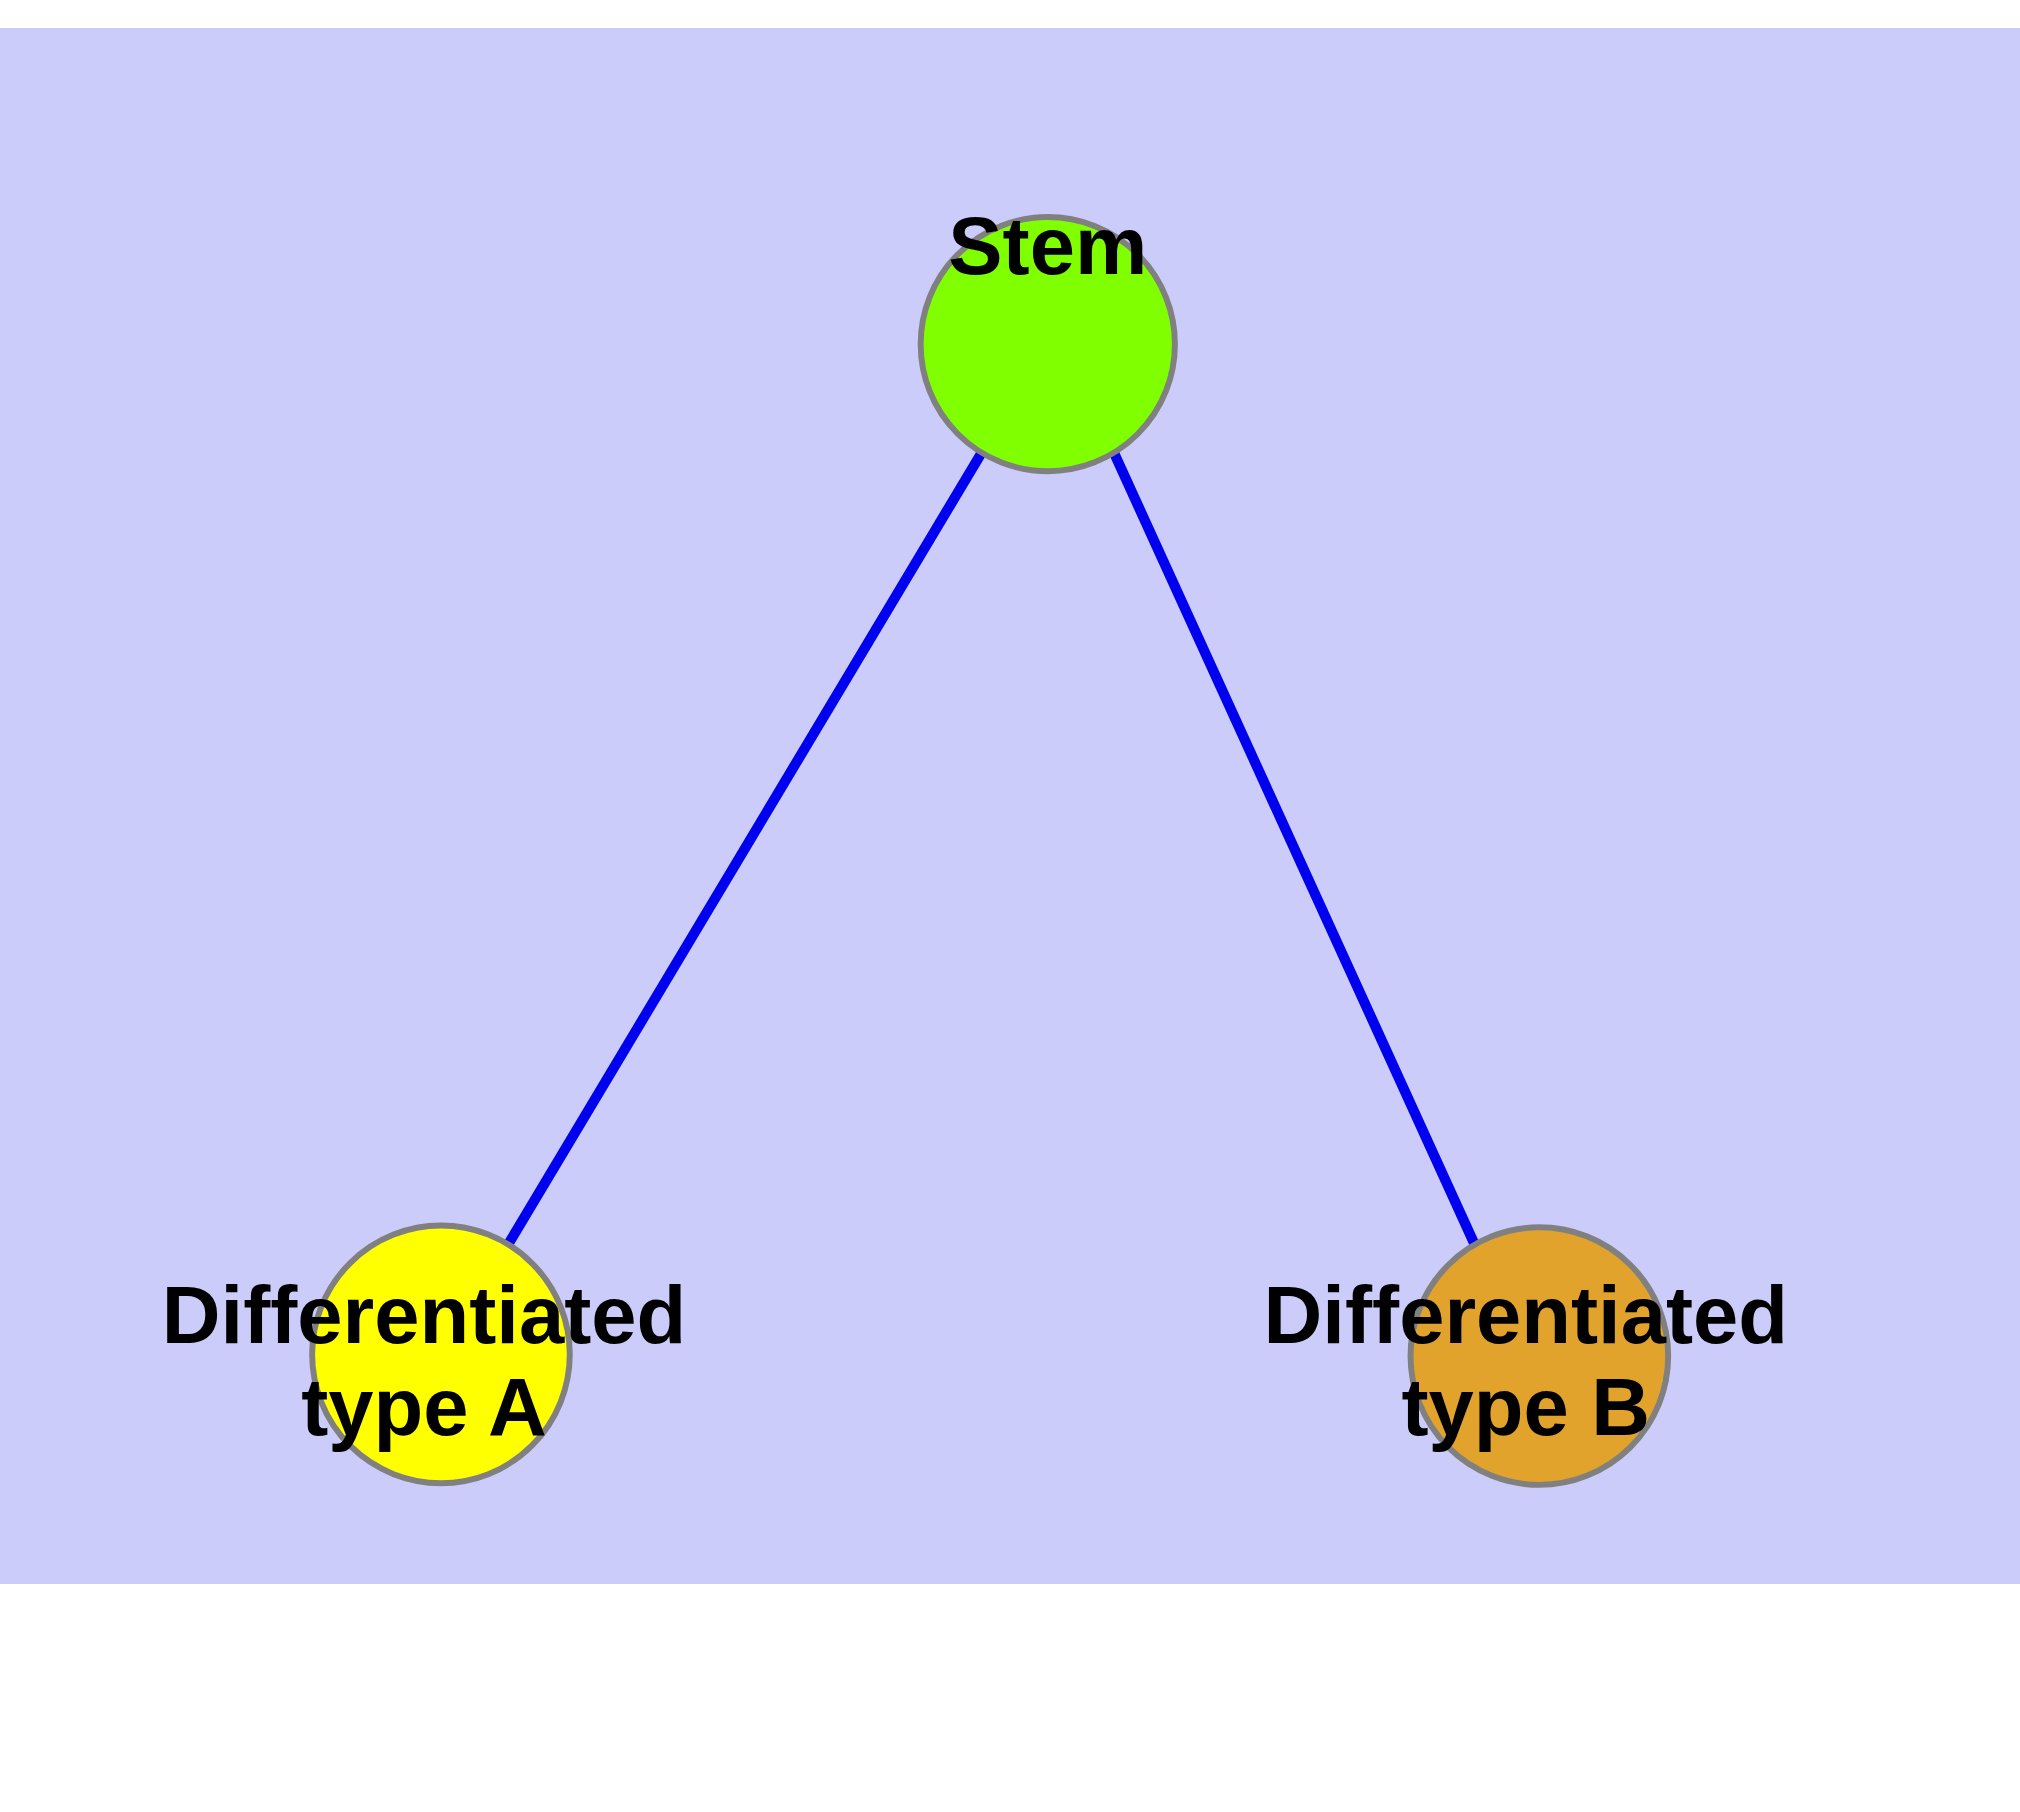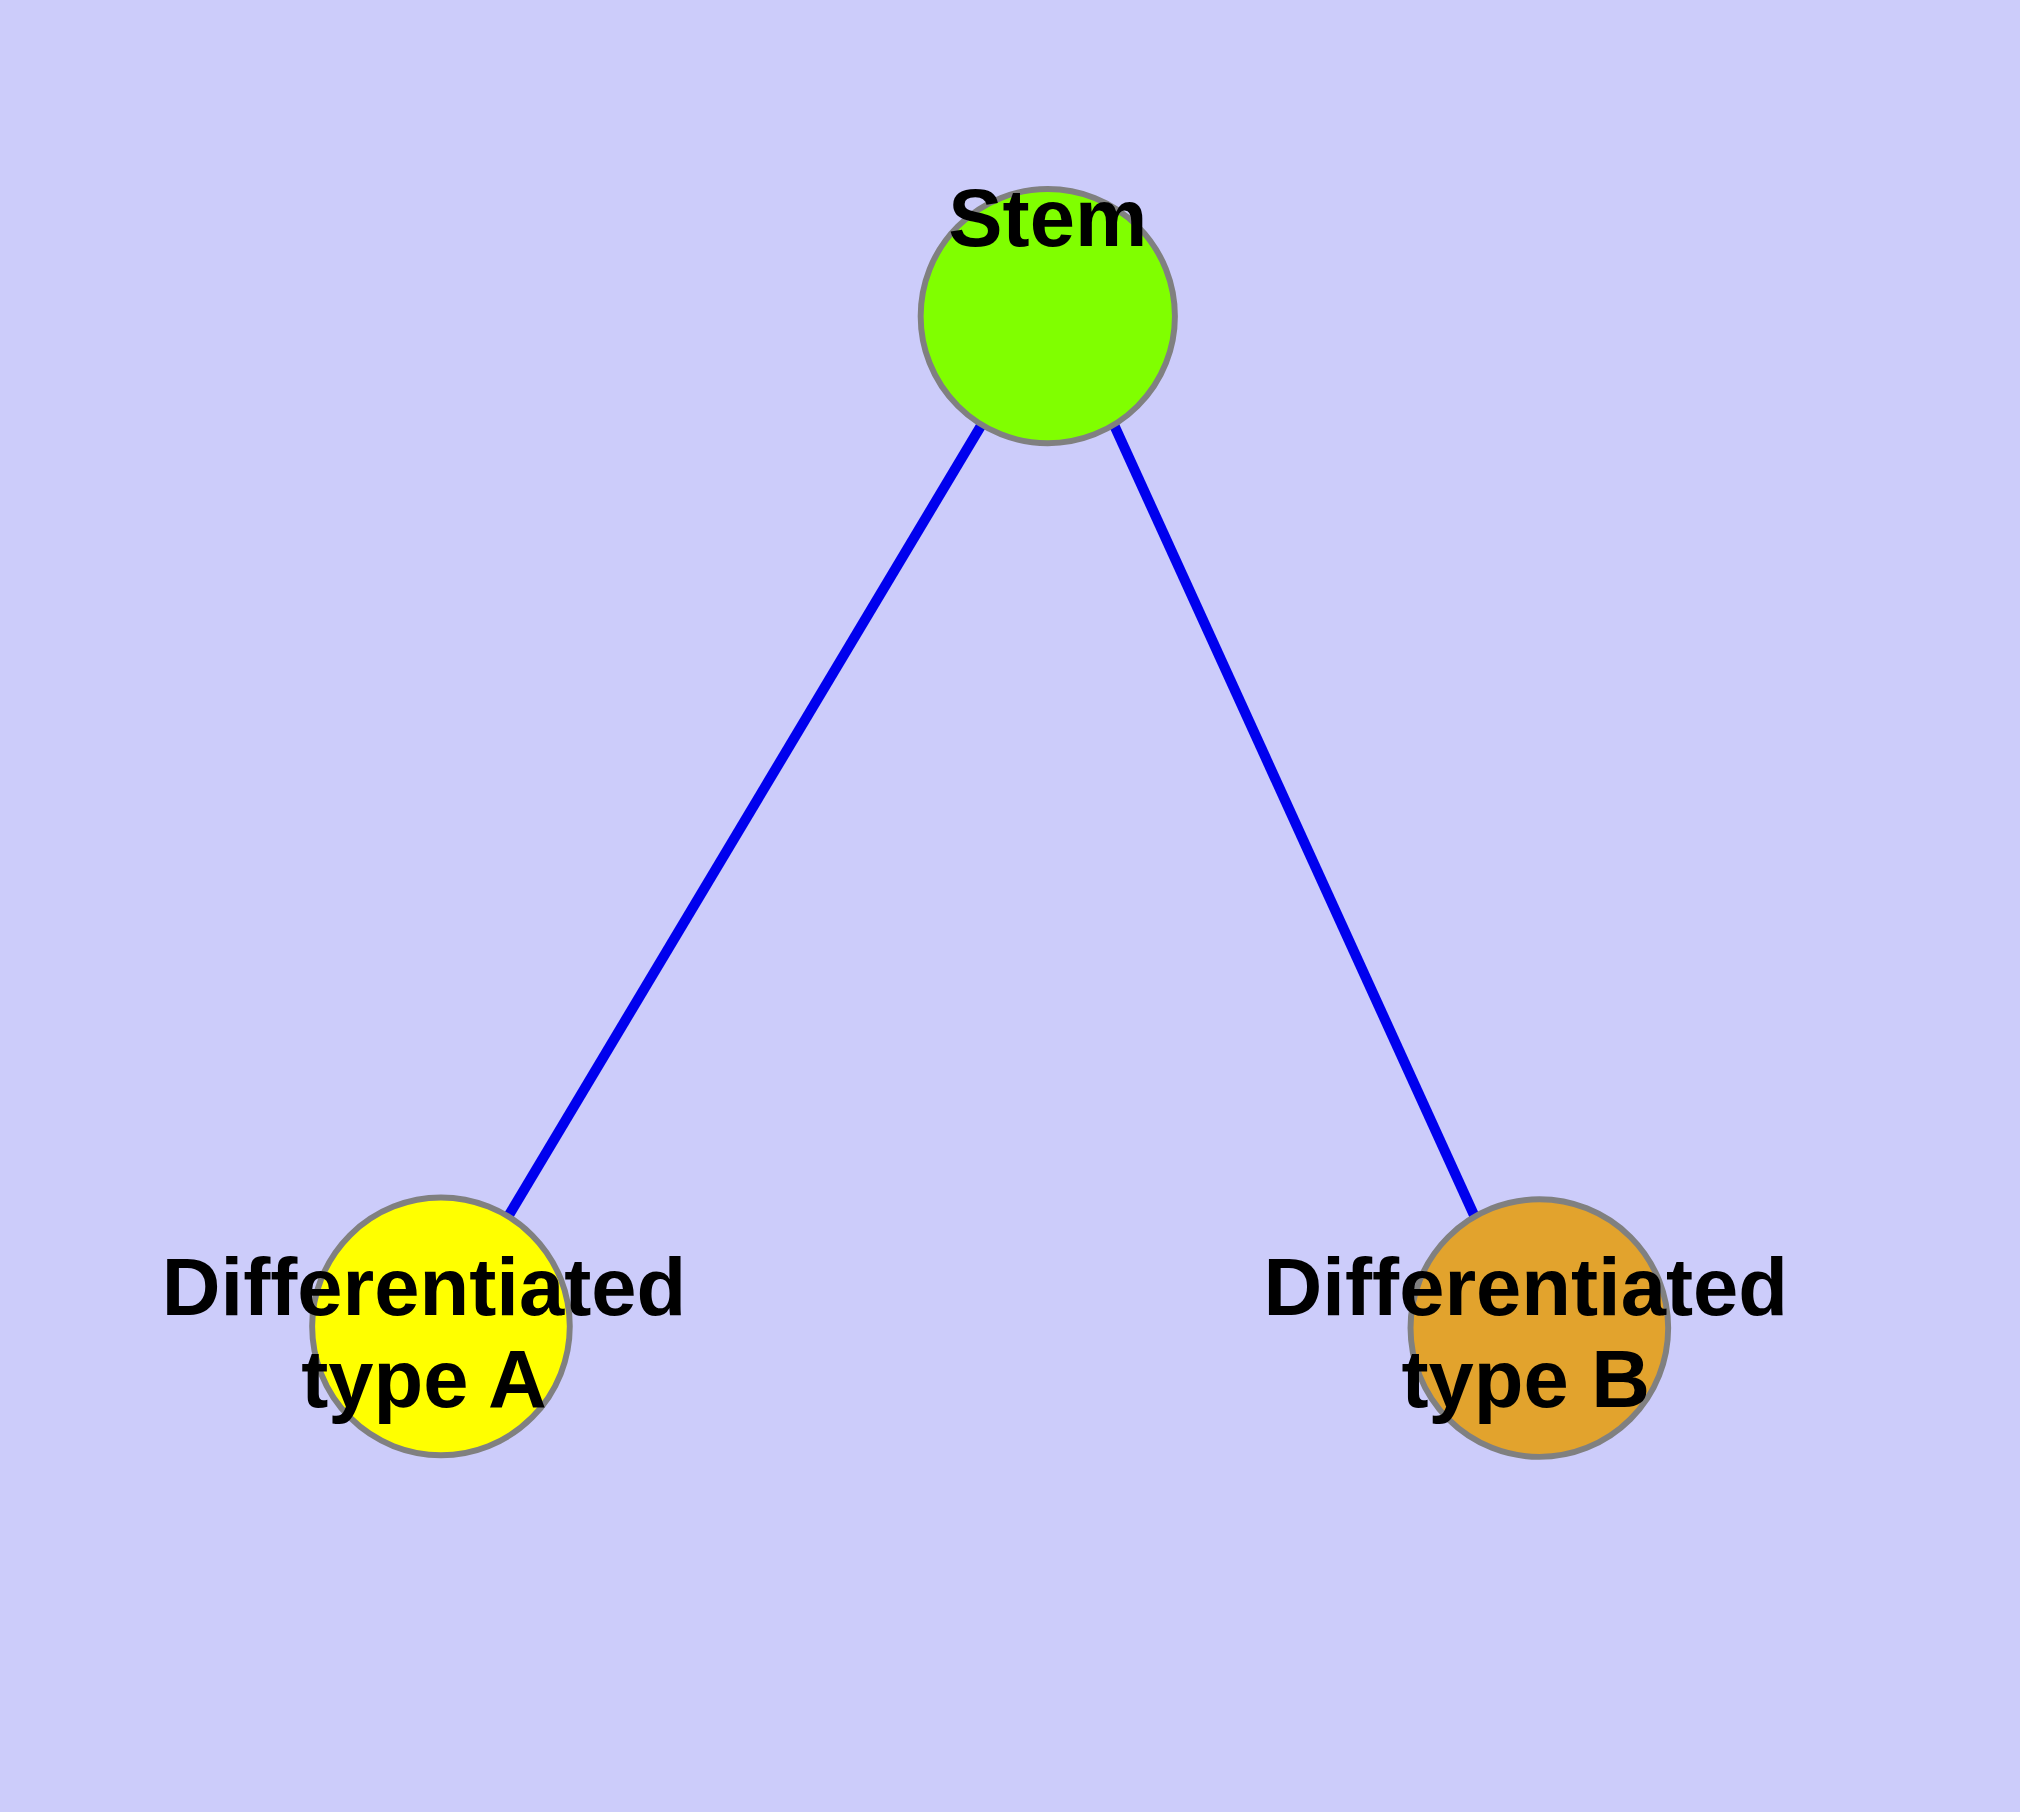--- a/index.html
+++ b/index.html
@@ -37,21 +37,21 @@
     font-family: "Liberation Sans", sans-serif;
     font-weight: bold;
     fill: #000000;
     text-anchor: middle;
     dominant-baseline: alphabetic;
   }
 </style>
 </head>
 <body>
 
-<div id="canvas" style="width: 2021px; height: 1812px;">
+<div id="canvas" style="width: 2021px; height: 1556px; margin-top: 28px;">
 
   <div id="bg-rect" style="background: rgb(204, 204, 250); width: 2021px; height: 1812px;"></div>
 
   <svg id="graph-svg" viewBox="0 0 2384 2138" style="width: 2021px; height: 1812px;">
 
     <line class="edge-line" x1="1158" y1="501" x2="600" y2="1434" stroke="#0000ee" stroke-width="12"></line>
     <line class="edge-line" x1="1314" y1="501" x2="1740" y2="1436" stroke="#0000ee" stroke-width="12"></line>
 
     <circle class="node-circle" cx="1236" cy="373" r="150" fill="#80ff00" stroke="#808080" stroke-width="7"></circle>
     <circle class="node-circle" cx="520" cy="1565" r="152" fill="#ffff00" stroke="#808080" stroke-width="7"></circle>

